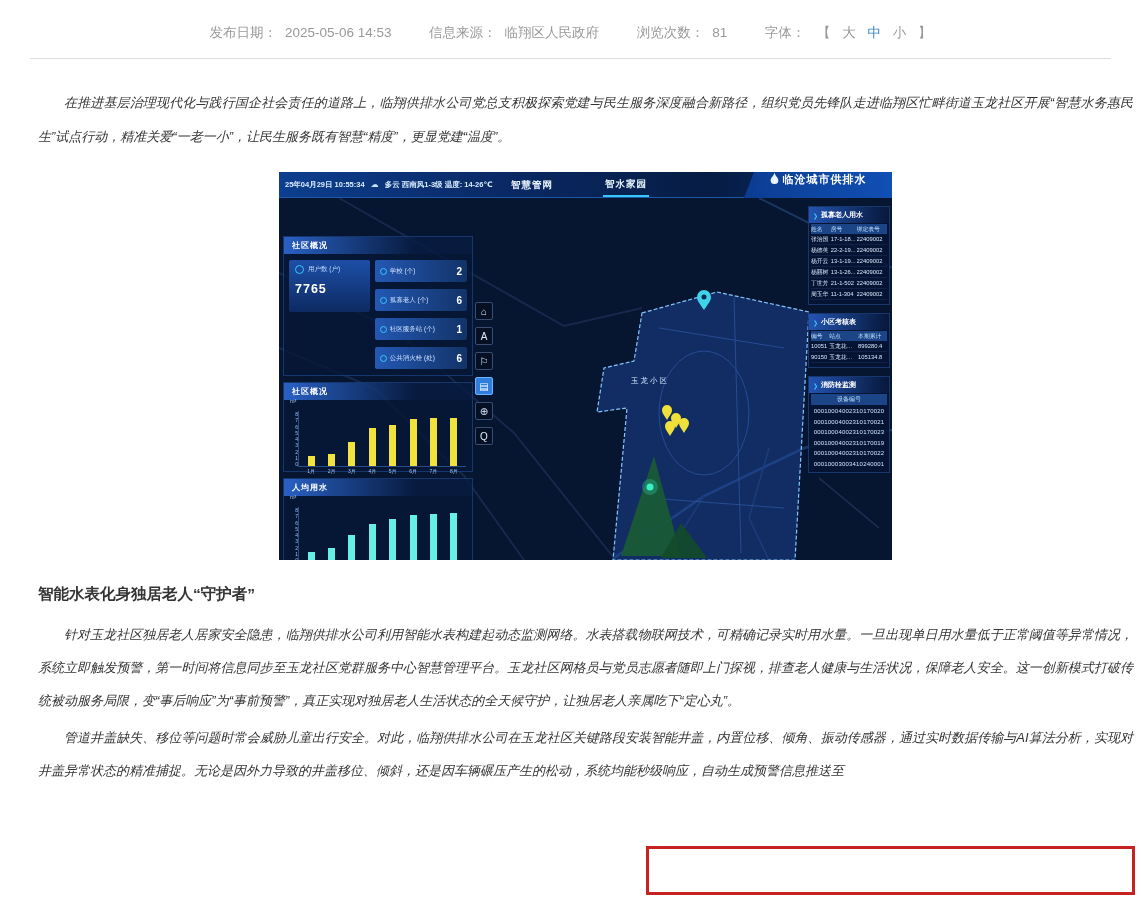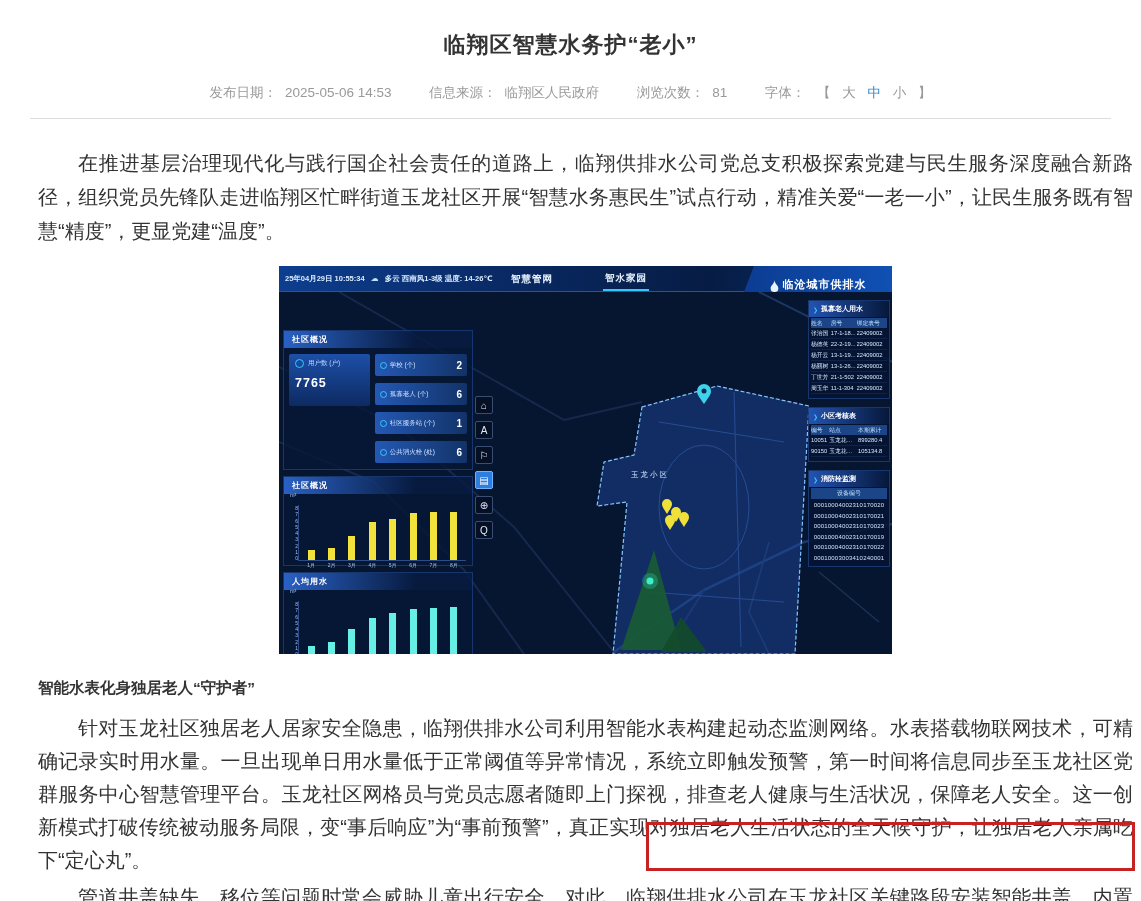--- a/index.html
+++ b/index.html
@@ -9,21 +9,21 @@
 
   
   .article-title { text-align:center; font-size:22px; font-weight:bold; color:#333; padding-top:30px; letter-spacing:1px; }
   .meta-line { margin-top:24px; text-align:center; font-size:13.5px; color:#999; }
   .meta-line span { margin:0 4px;text-align:center; }
   .meta-sep { display:inline-block; width:14px; }
   .font-link { cursor:pointer; }
   .font-link.blue { color:#3a87c8; }
   .divider { margin:16px 30px 0 30px; border-top:1px solid #ddd; height:0; }
   .article-body { padding:0 8px 0 38px; color:#333; }
-  .para { font-size:20px; line-height:34px; text-align:justify; text-indent:2em; margin-top:27px; }
+  .para { font-size:13px; line-height:34px; text-align:justify; text-indent:2em; margin-top:27px;font-style:italic; }
   .para.p2 { margin-top:12px; line-height:33px; }
   .para.p3 { margin-top:4px; line-height:33px; }
   .sec-head { font-size:15.5px; font-weight:bold; line-height:24px; margin-top:22px; }
   .sec-head.h2b { margin-top:4px; }
 
   
   .red-box { position:absolute; left:646px; top:822px; width:489px; height:49px;
     border:3px solid #c62222; z-index:5; pointer-events:none; }
 
   
@@ -32,21 +32,21 @@
   .dash-header { position:absolute; left:0; top:0; width:100%; height:26px; z-index:4;
     background:linear-gradient(90deg,#0d3e8f 0%,#0a2a66 35%,#061c44 70%,#0a2f6e 100%);
     border-bottom:1px solid #1e56a8; display:flex; align-items:center; }
   .dash-left { display:flex; align-items:center; gap:6px; padding-left:6px;
     font-size:7.5px; color:#d9ecff; white-space:nowrap; font-weight:bold; }
   .weather-ic { color:#bfe3ff; font-size:8px; }
   .dash-nav { position:absolute; left:230px; top:0; height:26px; display:flex; gap:48px; align-items:center; }
   .nav-item { color:#e8f4ff; font-size:9.5px; font-weight:bold; padding:4px 2px; cursor:pointer; letter-spacing:1px; }
   .nav-item.active { border-bottom:2px solid #35c8ff; }
   .dash-logo { position:absolute; right:0; top:0; height:26px; width:148px;
-    background:linear-gradient(90deg,#0c3c92,#1050b4); display:flex; align-items:flex-end; justify-content:center; gap:4px;
+    background:linear-gradient(90deg,#0c3c92,#1050b4); display:flex; align-items:flex-start; justify-content:center; gap:4px;
     clip-path:polygon(10px 0,100% 0,100% 100%,0 100%); }
   .dash-logo span { color:#fff; font-size:11px; font-weight:bold; letter-spacing:1px; }
 
   .dash-body { position:absolute; left:0; top:26px; width:613px; height:362px; background:#071630; }
   .map-svg { position:absolute; left:0; top:0; }
   .map-area-label { position:absolute; left:352px; top:178px; color:#cfe4ff; font-size:7.5px; letter-spacing:2px; z-index:2; }
 
   .map-tools { position:absolute; left:196px; top:104px; display:flex; flex-direction:column; gap:7px; z-index:3; }
   .tool-btn { width:18px; height:18px; background:rgba(6,16,36,.92); border:1px solid #3a4e74; border-radius:2px;
     color:#dfe9ff; font-size:10px; display:flex; align-items:center; justify-content:center; cursor:pointer; }
@@ -93,21 +93,20 @@
   .trow span { overflow:hidden; white-space:nowrap; text-overflow:ellipsis; }
   .trow.thead { background:#1b4586; color:#bfe0ff; border-bottom:none; }
   .hydrant-head { background:#1b4586; color:#bfe0ff; font-size:6px; text-align:center; line-height:11px; margin:1px 2px; }
   .hydrant-row { font-size:6px; color:#cfe4ff; text-align:center; line-height:10.5px; letter-spacing:.2px; }
 </style>
 </head>
 <body>
 
 <div class="page">
 
-  <h1 class="article-title">临翔区智慧水务护“老小”</h1>
 
   <div class="meta-line">
     <span>发布日期：</span><span>2025-05-06 14:53</span>
     <span class="meta-sep"></span>
     <span>信息来源：</span><span>临翔区人民政府</span>
     <span class="meta-sep"></span>
     <span>浏览次数：</span><span>81</span>
     <span class="meta-sep"></span>
     <span>字体：</span>
     <span>【</span>

